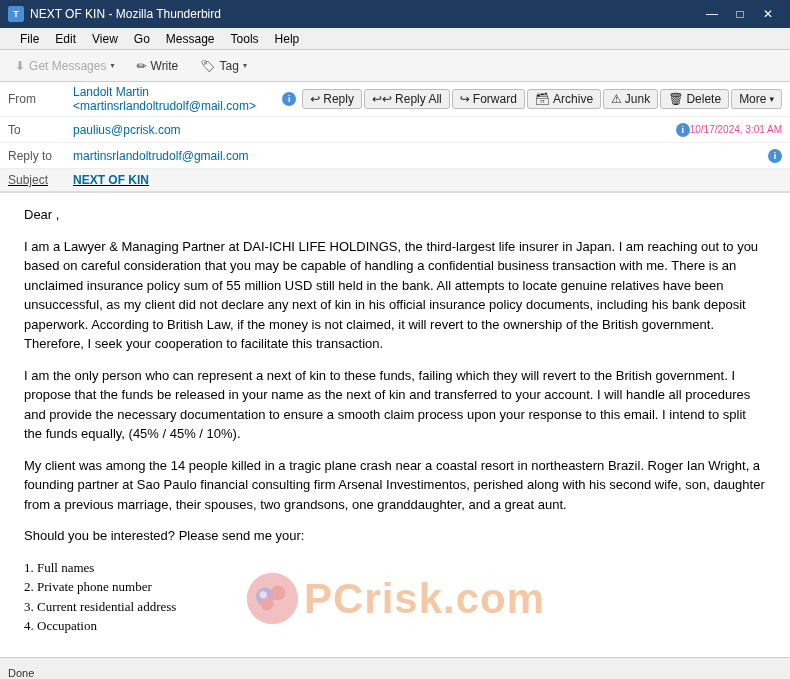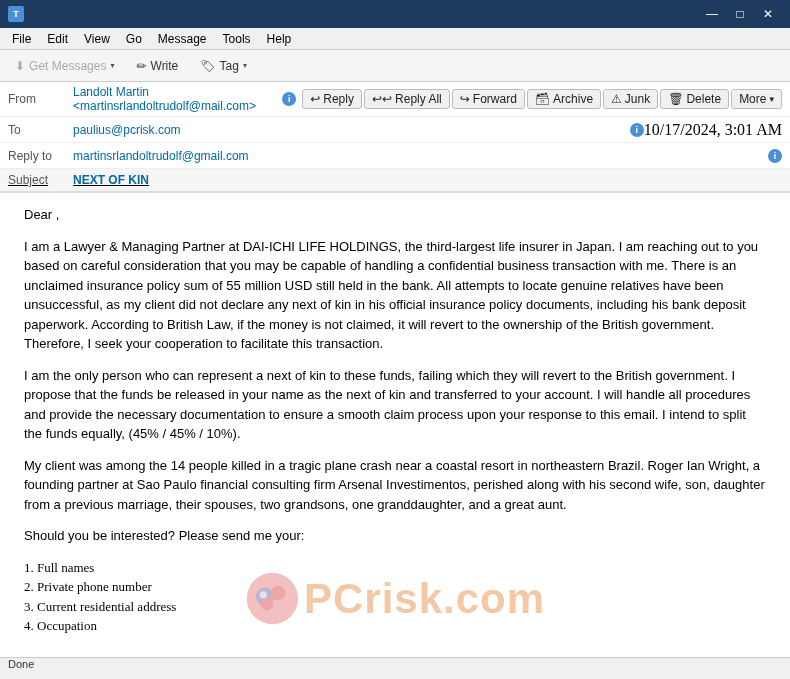--- a/index.html
+++ b/index.html
@@ -51,21 +51,21 @@
       display: flex; align-items: center; justify-content: center;
     }
 
     
     .menu-bar {
       background: #f0f0f0;
       border-bottom: 1px solid #ccc;
       height: 22px;
       display: flex;
       align-items: center;
-      padding: 0 4px;
+      padding: 0 12px;
     }
     .menu-item {
       padding: 2px 8px;
       font-size: 12px;
       cursor: pointer;
       color: #000;
       border-radius: 2px;
     }
 
     
@@ -115,24 +115,23 @@
       width: 65px;
       flex-shrink: 0;
     }
     .header-value {
       color: #0369a1;
       font-size: 12px;
       flex: 1;
     }
     .header-value.bold { font-weight: bold; }
     .header-date {
-      color: #000000;
-      font-size: 16px;
+      color: #ec4899;
+      font-size: 10px;
       margin-left: auto;
-      font-family: Liberation Serif, serif;
     }
 
     
     .action-buttons {
       display: flex;
       gap: 2px;
       margin-left: 6px;
     }
     .action-btn {
       display: flex;
@@ -193,21 +192,21 @@
     .email-body-container::-webkit-scrollbar { width: 12px; }
     .email-body-container::-webkit-scrollbar-track { background: #f0f0f0; }
     .email-body-container::-webkit-scrollbar-thumb { background: #aaa; border: 2px solid #f0f0f0; border-radius: 4px; }
 
     
     .status-bar {
       background: #f0f0f0;
       border-top: 1px solid #ccc;
       height: 22px;
       display: flex;
-      align-items: flex-start;
+      align-items: flex-end;
       padding: 0 8px;
       font-size: 11px;
       color: #333;
       position: absolute;
       bottom: 0;
       left: 0;
       right: 0;
     }
 
     
@@ -251,20 +250,21 @@
     }
   </style>
 </head>
 <body>
 
 <div class="outer-container">
 
   <div class="title-bar">
     <div class="title-bar-left">
       <div class="title-bar-icon">T</div>
+      <span>NEXT OF KIN - Mozilla Thunderbird</span>
     </div>
     <div class="title-bar-controls">
       <button class="title-btn">—</button>
       <button class="title-btn">□</button>
       <button class="title-btn close">✕</button>
     </div>
   </div>
 
   <div class="menu-bar">
     <div class="menu-item">File</div>

